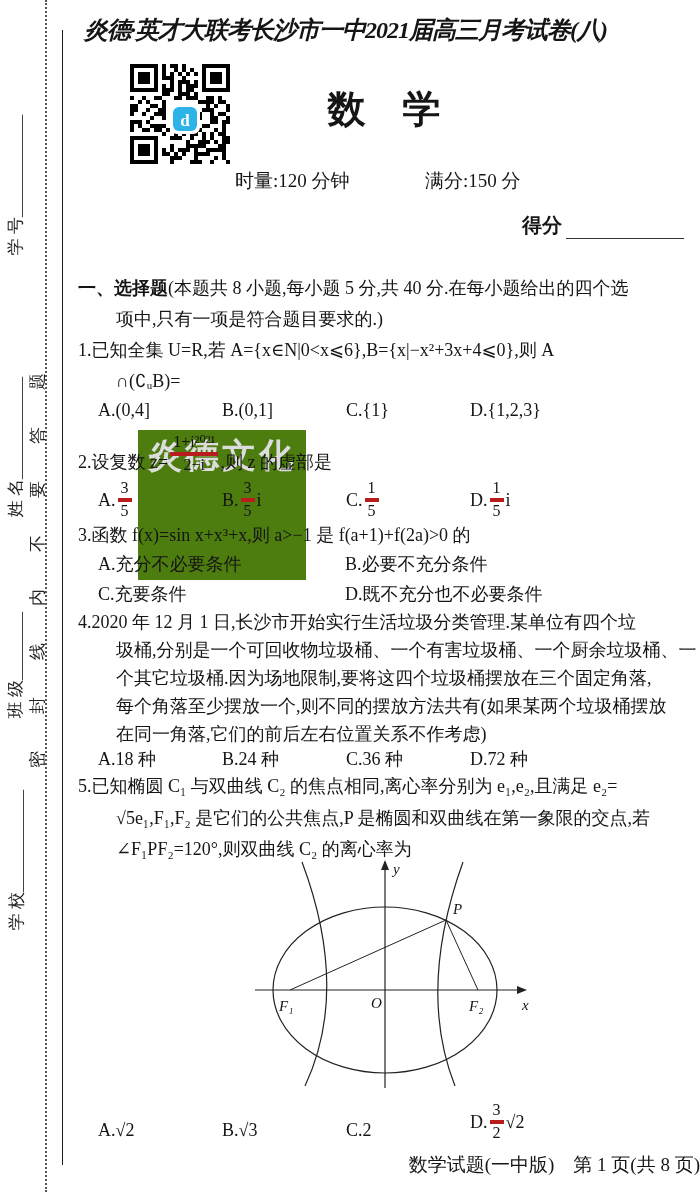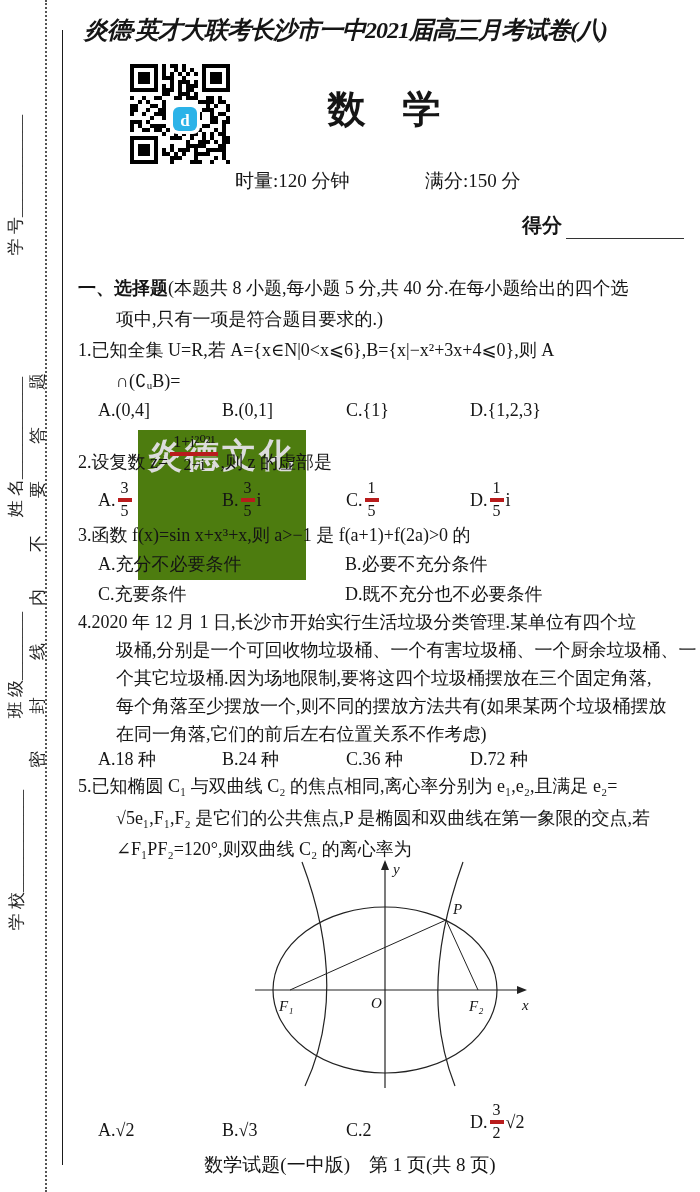--- a/index.html
+++ b/index.html
@@ -36,21 +36,21 @@
   .frac{display:inline-flex;flex-direction:column;text-align:center;font-size:16px;line-height:1.15;margin:0 2px;vertical-align:middle;}
   .frac .fn{border-bottom:4px solid #b91c1c;padding:0 3px;}
   .frac .fd{padding:0 3px;}
   .ocf{display:inline-flex;align-items:center;width:124px;}
   .ocf:last-child{width:auto;}
   .bold{font-weight:bold;}
   
   .figure{position:absolute;left:235px;top:858px;z-index:2;}
   .figure text{font-size:15px;font-style:italic;fill:#151515;font-family:"Liberation Serif","DejaVu Serif",serif;}
   
-  .footer{position:absolute;left:0;right:0;top:1152px;text-align:center;font-size:19px;z-index:2;}
+  .footer{position:absolute;left:0;right:0;top:1152px;text-align:right;font-size:19px;z-index:2;}
 </style>
 </head>
 <body>
 
 <div class="dotted-line"></div>
 <div class="solid-line"></div>
 <div class="vfield" style="left:-71px;top:175px;width:170px;">学 号____________</div>
 <div class="vfield" style="left:-71px;top:437px;width:170px;">姓 名____________</div>
 <div class="vfield" style="left:-51px;top:655px;width:130px;">班 级________</div>
 <div class="vfield" style="left:-68px;top:850px;width:165px;">学 校____________</div>

